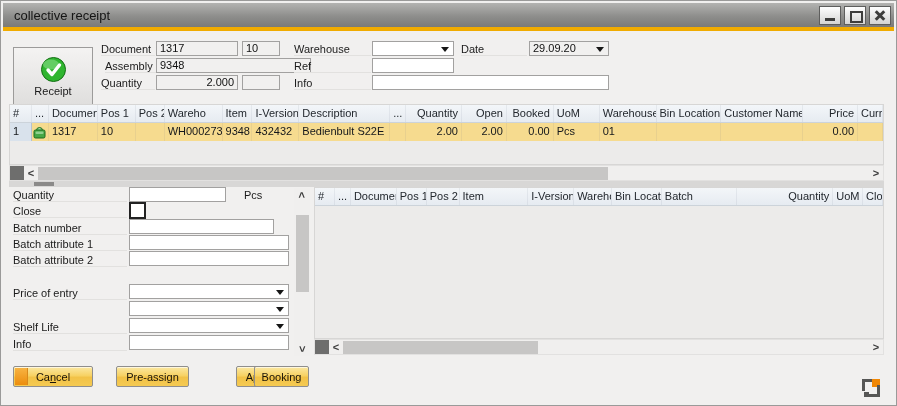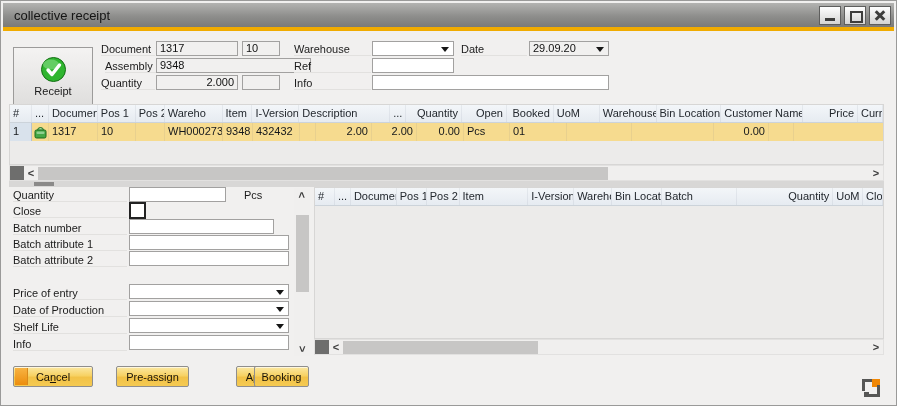--- a/index.html
+++ b/index.html
@@ -165,20 +165,21 @@
           <rect x="1" y="4" width="11" height="8" rx="1.5" fill="#45a845" stroke="#1d6b1d" stroke-width="1"></rect>
           <rect x="2.5" y="5.5" width="8" height="2.5" rx="1" fill="#8fd08f"></rect>
         </svg>
       </div>
       <div class="tc t2">1317</div>
       <div class="tc t3">10</div>
       <div class="tc t4"></div>
       <div class="tc t5">WH000273</div>
       <div class="tc t6">9348</div>
       <div class="tc t7">432432</div>
+      <div class="tc t8">Bedienbult S22E</div>
       <div class="tc t9"></div>
       <div class="tc t10 ar">2.00</div>
       <div class="tc t11 ar red">2.00</div>
       <div class="tc t12 ar red">0.00</div>
       <div class="tc t13">Pcs</div>
       <div class="tc t14">01</div>
       <div class="tc t15"></div>
       <div class="tc t16"></div>
       <div class="tc t17 ar">0.00</div>
       <div class="tc t18"></div>
@@ -212,21 +213,20 @@
 
   <div class="lbl" style="left:12px;top:253px;width:114px;">Batch attribute 2</div>
   <div class="fld" style="left:128px;top:250px;width:160px;"></div>
 
   <div class="lbl" style="left:12px;top:286px;width:114px;">Price of entry</div>
   <div class="fld combo" style="left:128px;top:283px;width:160px;">
     <span></span>
     <span class="arr"></span>
   </div>
 
-  <div class="lbl" style="left:12px;top:303px;width:114px;">Date of Production</div>
   <div class="fld combo" style="left:128px;top:300px;width:160px;">
     <span></span>
     <span class="arr"></span>
   </div>
 
   <div class="lbl" style="left:12px;top:320px;width:114px;">Shelf Life</div>
   <div class="fld combo" style="left:128px;top:317px;width:160px;">
     <span></span>
     <span class="arr"></span>
   </div>

